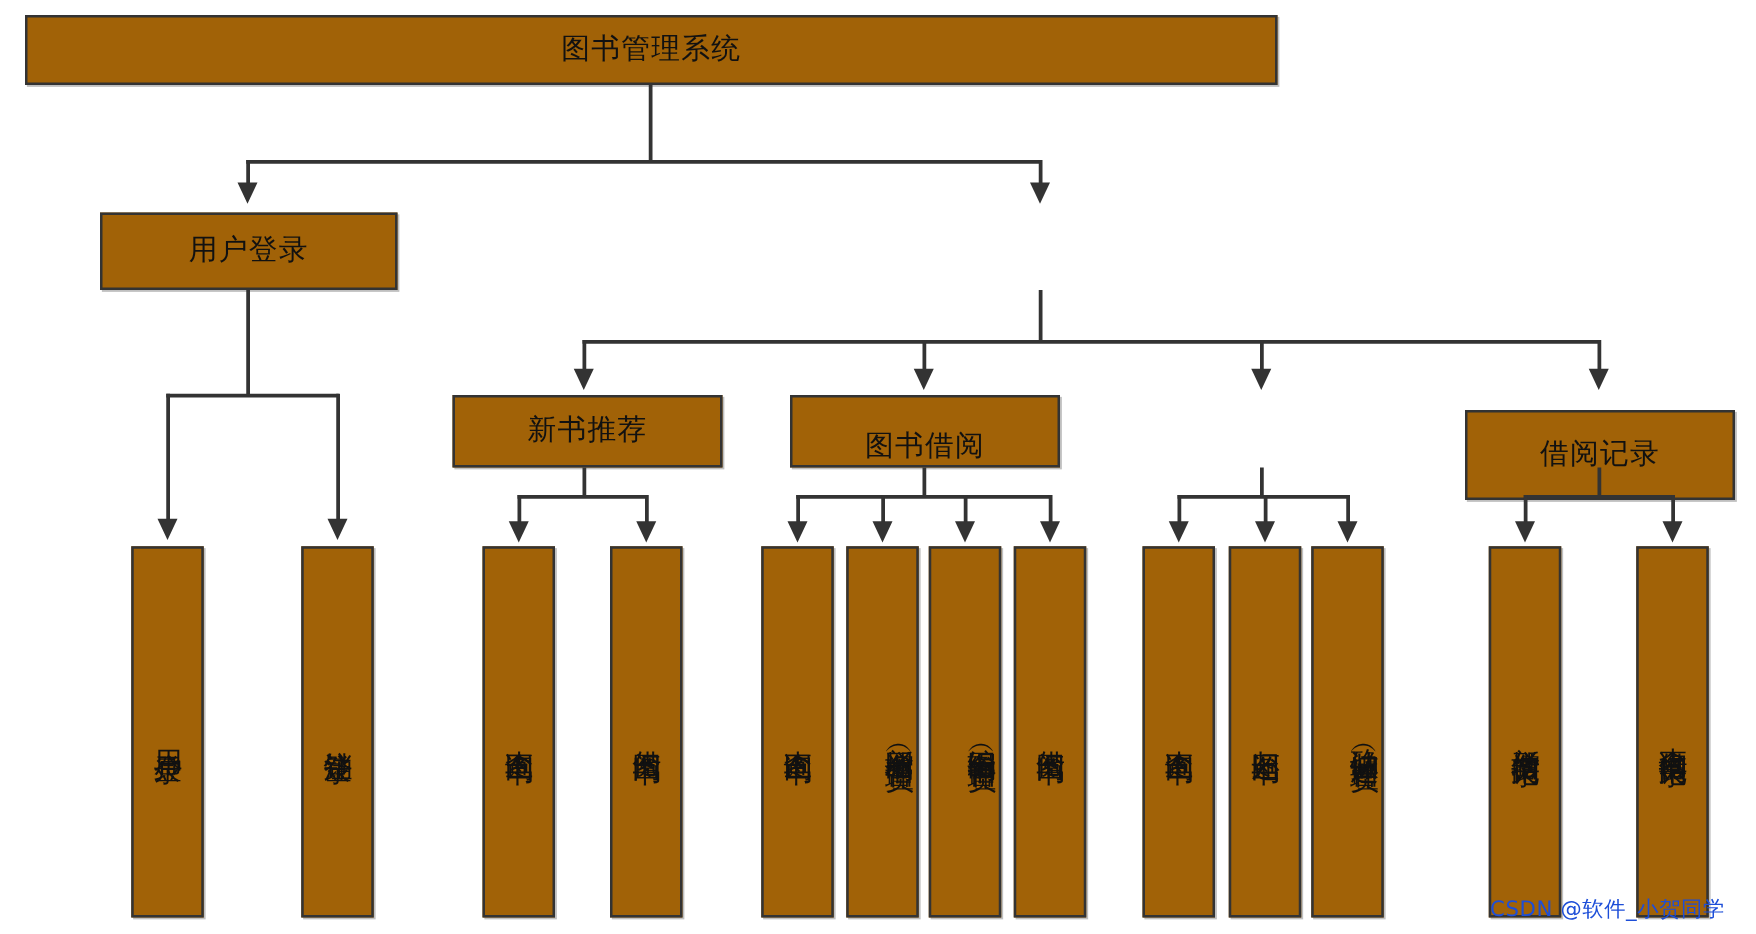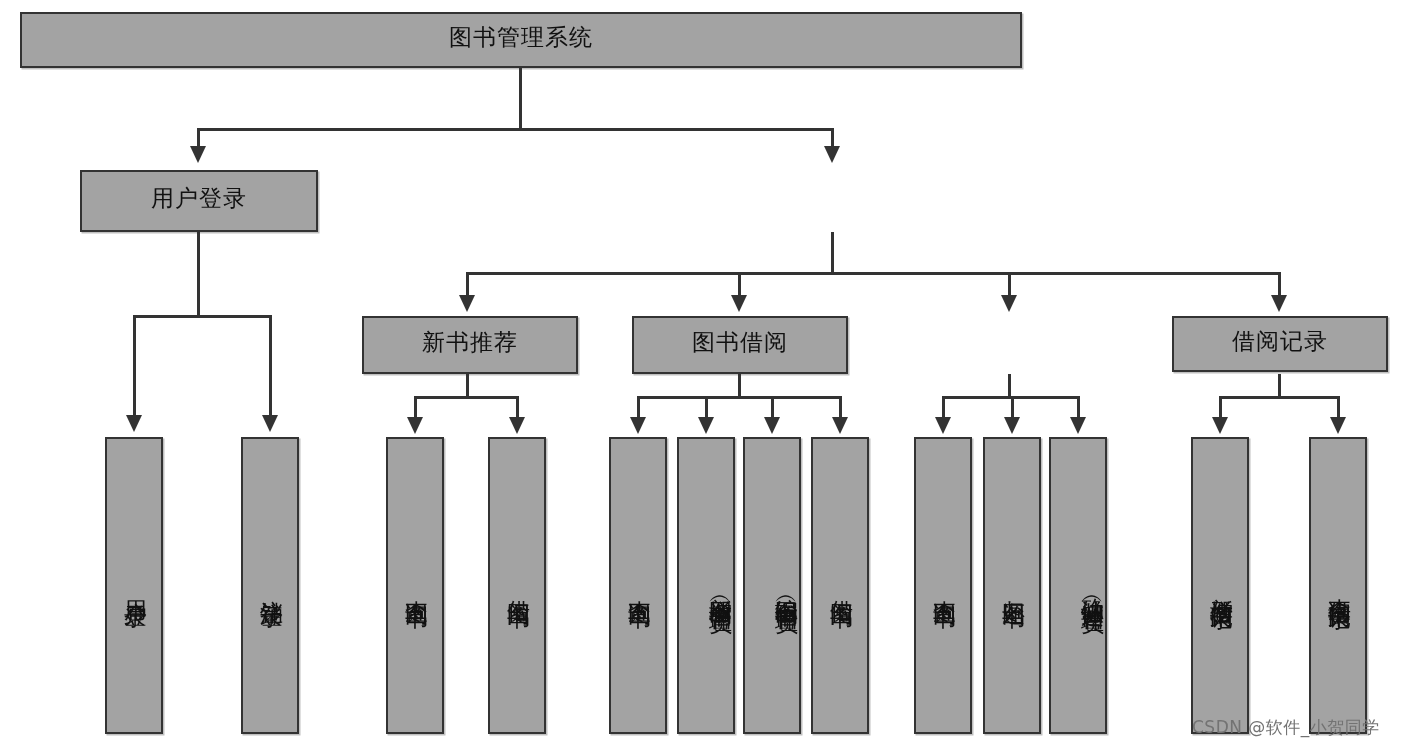--- a/index.html
+++ b/index.html
@@ -15,27 +15,26 @@
     position: relative;
     width: 1405px;
     height: 747px;
     background: #ffffff;
     overflow: hidden;
   }
   .node {
     position: absolute;
     box-sizing: border-box;
     border: 2.5px solid #333333;
-    background: #a3a3a3;
+    background: #a16207;
     display: flex;
     align-items: center;
     justify-content: center;
     color: #111111;
     box-shadow: 1.5px 1.5px 0 rgba(140,140,140,0.55);
-    font-family: Liberation Mono, monospace;
   }
   .node.horizontal {
     font-size: 23px;
     letter-spacing: 1px;
     line-height: 1.2;
   }
   .node.vertical {
     writing-mode: vertical-rl;
     text-orientation: upright;
     font-size: 23px;
@@ -62,21 +61,21 @@
   .arrow {
     position: absolute;
     width: 0;
     height: 0;
     border-left: 8px solid transparent;
     border-right: 8px solid transparent;
     border-top: 17px solid #333333;
   }
   .watermark {
     position: absolute;
-    color: #737373;
+    color: #1d4ed8;
     font-size: 17px;
     letter-spacing: 0.5px;
     white-space: nowrap;
     user-select: none;
   }
 </style>
 </head>
 <body>
 
 <div id="canvas">
@@ -120,24 +119,24 @@
   <div class="edge v" style="left:738px; top:272px; height:25px;"></div>
   <div class="arrow" style="left:731px; top:295px;"></div>
   <div class="edge v" style="left:1008px; top:272px; height:25px;"></div>
   <div class="arrow" style="left:1001px; top:295px;"></div>
   <div class="edge v" style="left:1278px; top:272px; height:25px;"></div>
   <div class="arrow" style="left:1271px; top:295px;"></div>
 
   <div class="node horizontal" style="left:362px; top:316px; width:216px; height:58px;">
     <span>新书推荐</span>
   </div>
-  <div class="node horizontal" style="left:632px; top:316px; width:216px; height:58px;">
+  <div class="node horizontal" style="left:632px; top:316px; width:216px; height:58px;align-items:flex-end;">
     <span>图书借阅</span>
   </div>
-  <div class="node horizontal" style="left:1172px; top:316px; width:216px; height:56px;text-align:center;">
+  <div class="node horizontal" style="left:1172px; top:328px; width:216px; height:72px;text-align:center;">
     <span>借阅记录</span>
   </div>
 
   <div class="edge v" style="left:466px; top:374px; height:24px;"></div>
   <div class="edge h" style="left:414px; top:396px; width:104px; height:2.5px;"></div>
   <div class="edge v" style="left:414px; top:396px; height:23px;"></div>
   <div class="arrow" style="left:407px; top:417px;"></div>
   <div class="edge v" style="left:516px; top:396px; height:23px;"></div>
   <div class="arrow" style="left:509px; top:417px;"></div>
 

